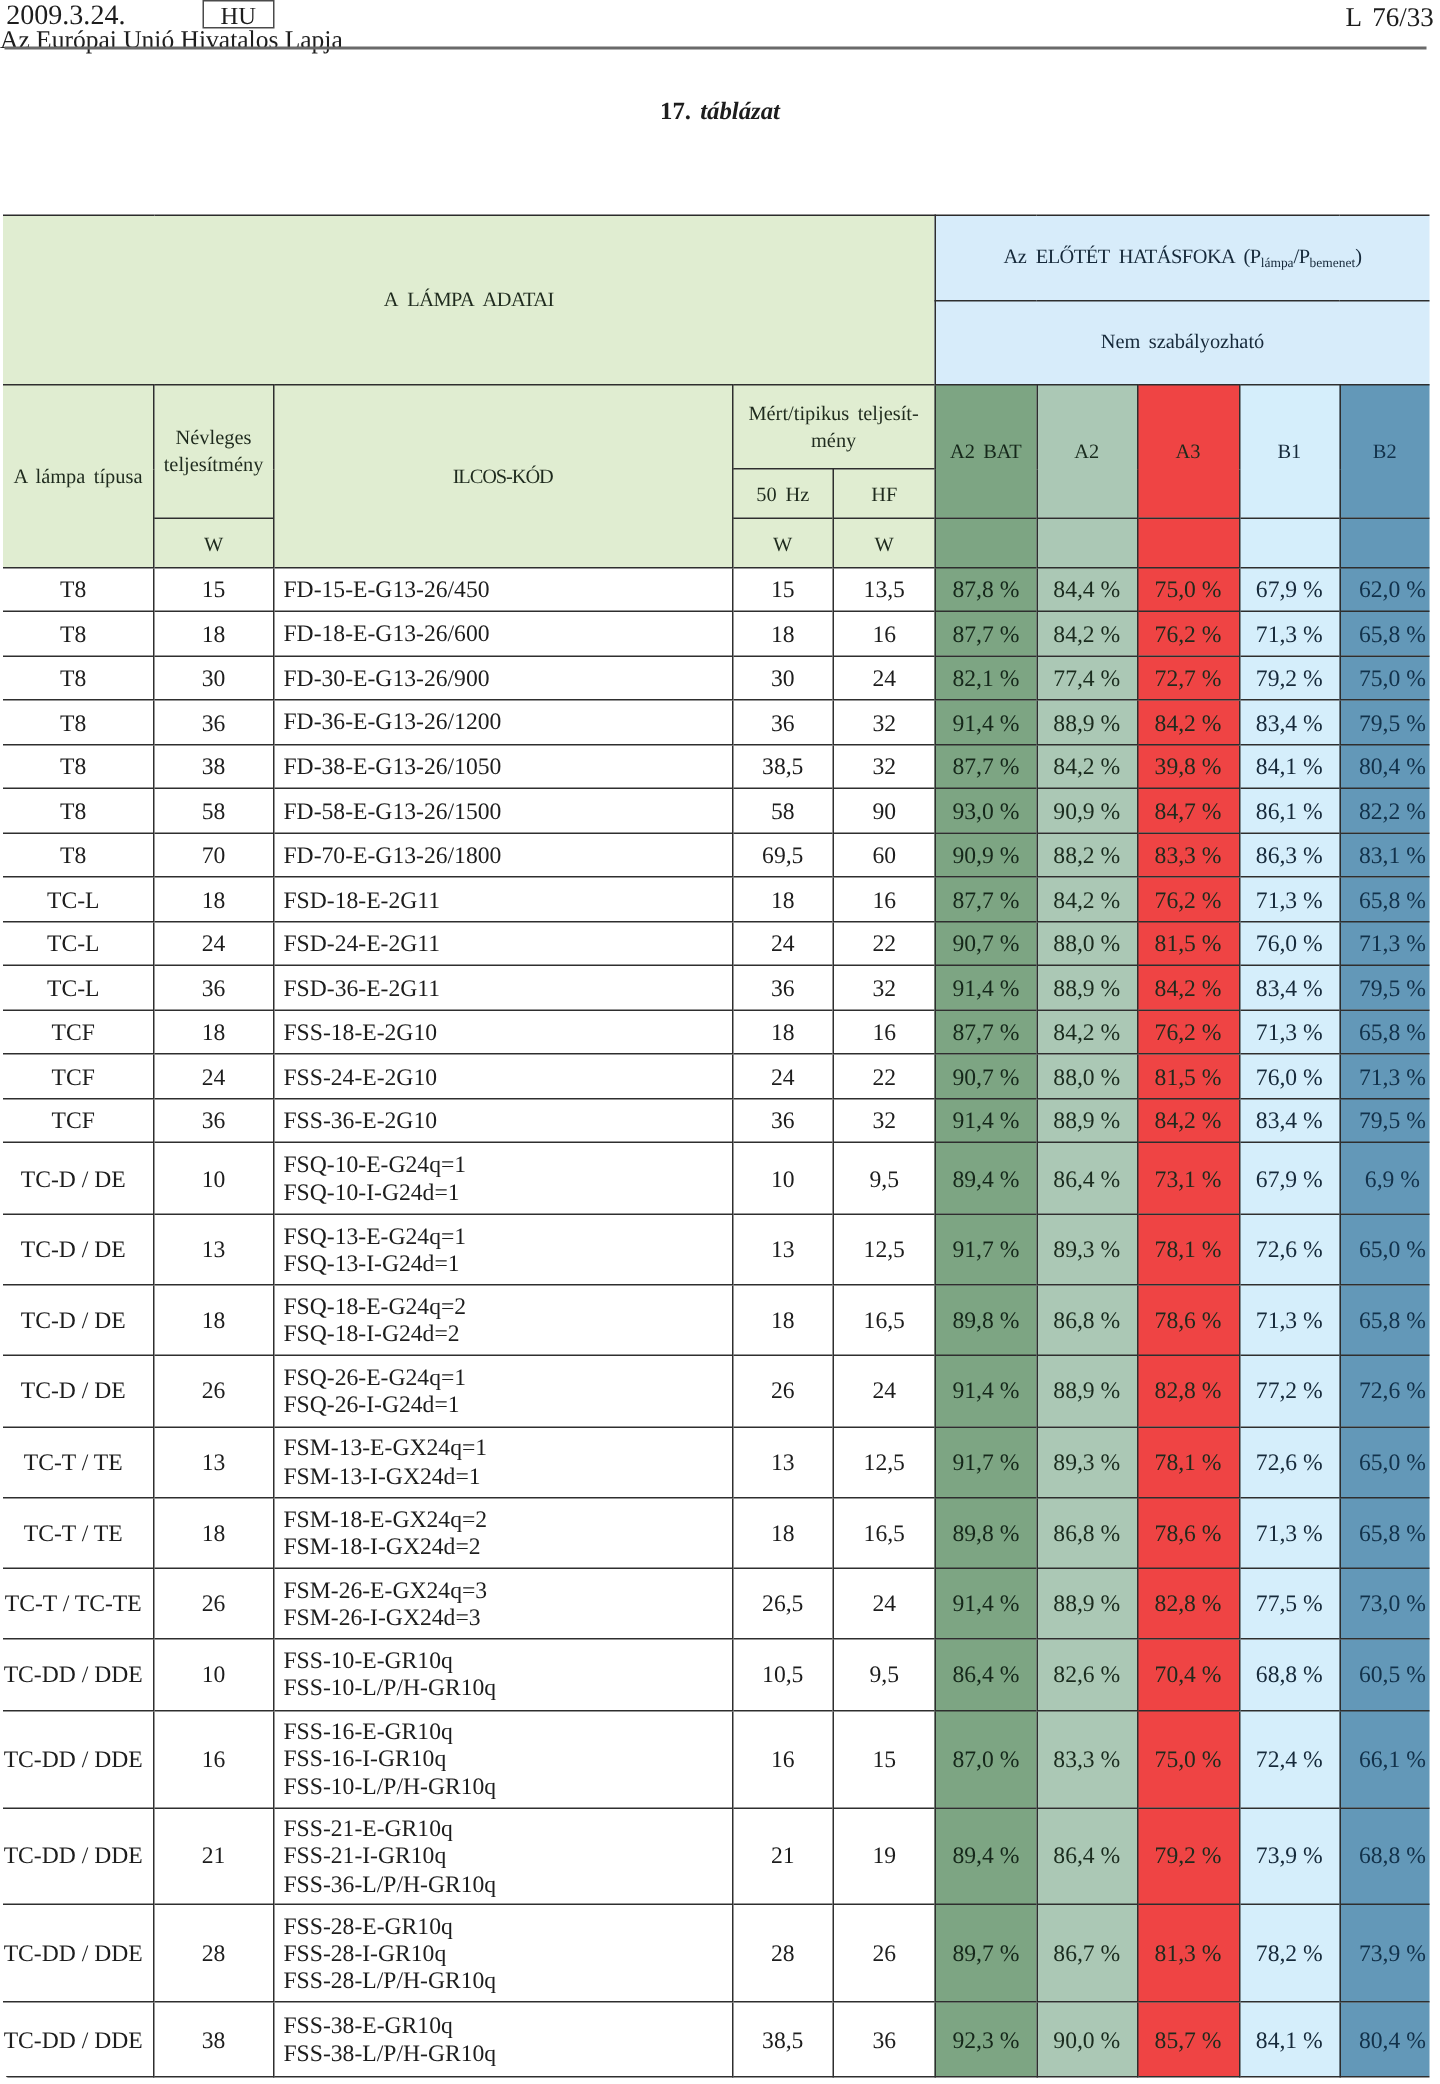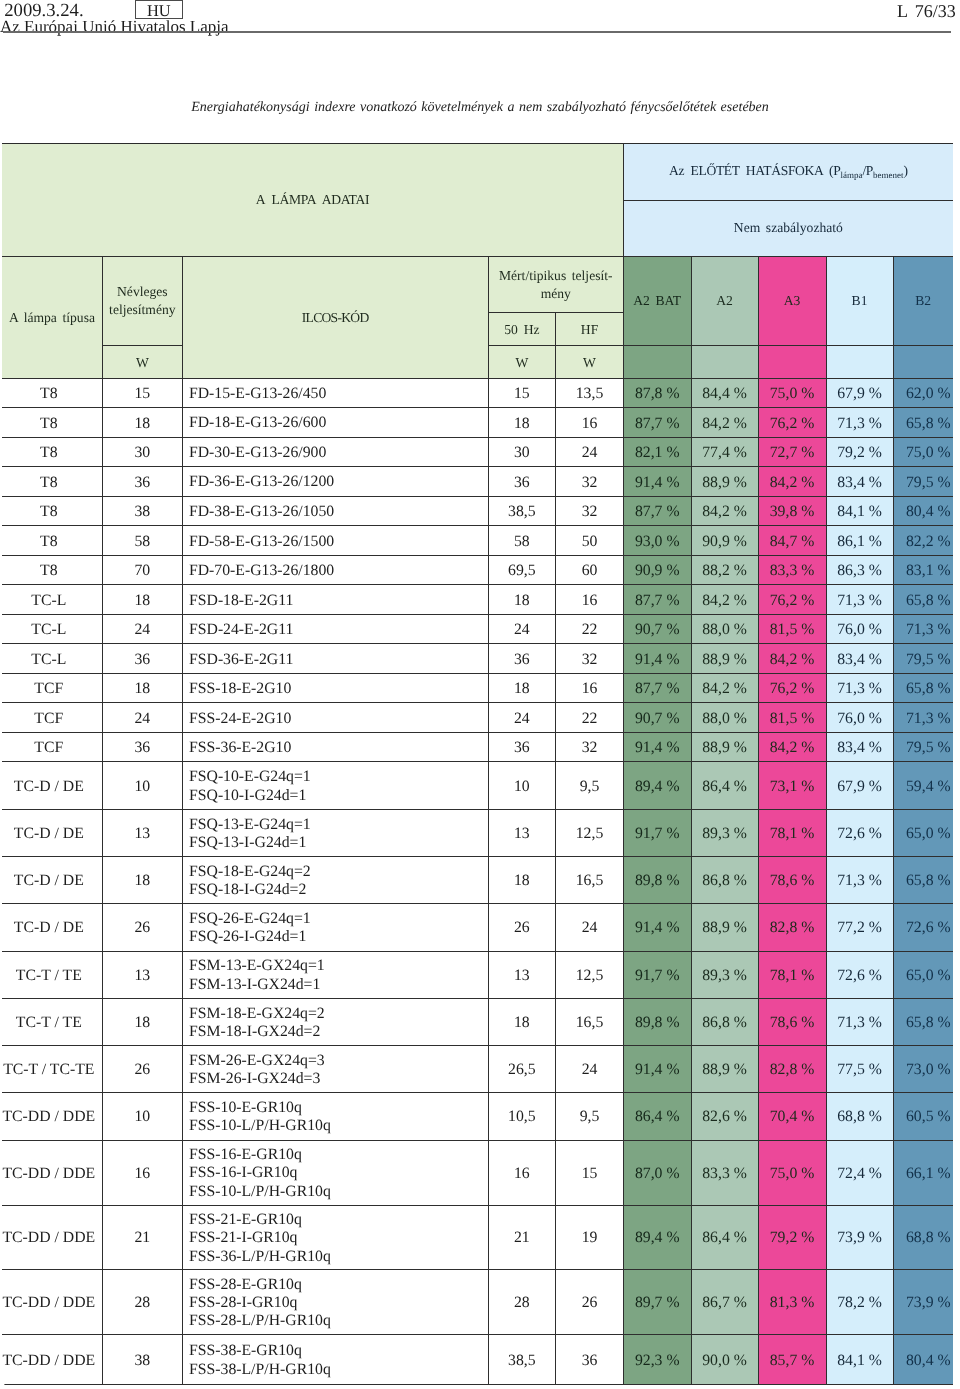--- a/index.html
+++ b/index.html
@@ -38,21 +38,21 @@
   .tbl tr.datarow td{padding-top:2px;}
   .tbl tr.lastrow td{border-bottom:1.25px solid #2e2e2e;}
   .tbl td.shiftdn{padding-top:2.5px;}
   .tbl tr.first td{border-top:1.5px solid #2b2b2b;}
   .tbl td.vr{border-right:1.25px solid #2e2e2e;}
 
   .gfill{background:#e0edd1;color:#1f2b1e;}
   .bfill{background:#d7ecfa;color:#16293a;}
   .c-a2bat{background:#7da583;border-color:#1d3a23;color:#15271a;}
   .c-a2{background:#abc8b5;border-color:#1d3a23;color:#1a2b1e;}
-  .c-a3{background:#ec4899;border-color:#26402a;color:#1e2a1c;}
+  .c-a3{background:#ef4444;border-color:#26402a;color:#1e2a1c;}
   .c-b1{background:#d5eefb;border-color:#16303f;color:#16293a;}
   .c-b2{background:#6398b8;border-color:#16303f;color:#12314a;}
   .gfill{border-color:#26402a;}
   .bfill{border-color:#16303f;}
 
 
   .hdr{font-size:13.6px;word-spacing:2.2px;line-height:1.30;}
   .hdr-sm{font-size:13.6px;word-spacing:2.5px;}
   .hdr-caps{font-size:13.6px;word-spacing:4px;letter-spacing:-0.35px;}
   .hdr-tight{font-size:13.6px;word-spacing:2.2px;letter-spacing:-0.73px;}
@@ -68,21 +68,21 @@
 <body>
 
 <div class="page">
   <div class="runhead">
     <div class="rh-date">2009.3.24.</div>
     <div class="rh-lang">HU</div>
     <div class="rh-title">Az Európai Unió Hivatalos Lapja</div>
     <div class="rh-page">L 76/33</div>
     <div class="rh-rule"></div>
   </div>
-  <div class="cap-sub">Energiahatékonysági indexre vonatkozó követelmények a nem szabályozható fénycsőelőtétek esetében</div>
+  <div class="cap-num"><span>17.</span> <i>táblázat</i></div>
   <table class="tbl">
     <colgroup>
       <col style="width:100.50px">
       <col style="width:79.70px">
       <col style="width:305.90px">
       <col style="width:67.50px">
       <col style="width:67.80px">
       <col style="width:67.60px">
       <col style="width:67.00px">
       <col style="width:68.00px">
@@ -192,21 +192,21 @@
       <td class="vr c-b1">84,1 %</td>
       <td class="c-b2">80,4 %</td>
     </tr>
     <tr class="datarow">
       <td class="vr lamptype" style="height:29.52px">T8</td>
       <td class="vr">58</td>
       <td class="vr ilcos">
         <div>FD-58-E-G13-26/1500</div>
       </td>
       <td class="vr">58</td>
-      <td class="vr">50</td>
+      <td class="vr">90</td>
       <td class="vr c-a2bat">93,0 %</td>
       <td class="vr c-a2">90,9 %</td>
       <td class="vr c-a3">84,7 %</td>
       <td class="vr c-b1">86,1 %</td>
       <td class="c-b2">82,2 %</td>
     </tr>
     <tr class="datarow">
       <td class="vr lamptype" style="height:29.52px">T8</td>
       <td class="vr">70</td>
       <td class="vr ilcos">
@@ -310,21 +310,21 @@
       <td class="vr ilcos">
         <div>FSQ-10-E-G24q=1</div>
         <div>FSQ-10-I-G24d=1</div>
       </td>
       <td class="vr">10</td>
       <td class="vr">9,5</td>
       <td class="vr c-a2bat">89,4 %</td>
       <td class="vr c-a2">86,4 %</td>
       <td class="vr c-a3">73,1 %</td>
       <td class="vr c-b1">67,9 %</td>
-      <td class="c-b2">59,4 %</td>
+      <td class="c-b2">6,9 %</td>
     </tr>
     <tr class="datarow">
       <td class="vr lamptype" style="height:47.28px">TC-D / DE</td>
       <td class="vr">13</td>
       <td class="vr ilcos">
         <div>FSQ-13-E-G24q=1</div>
         <div>FSQ-13-I-G24d=1</div>
       </td>
       <td class="vr">13</td>
       <td class="vr">12,5</td>

